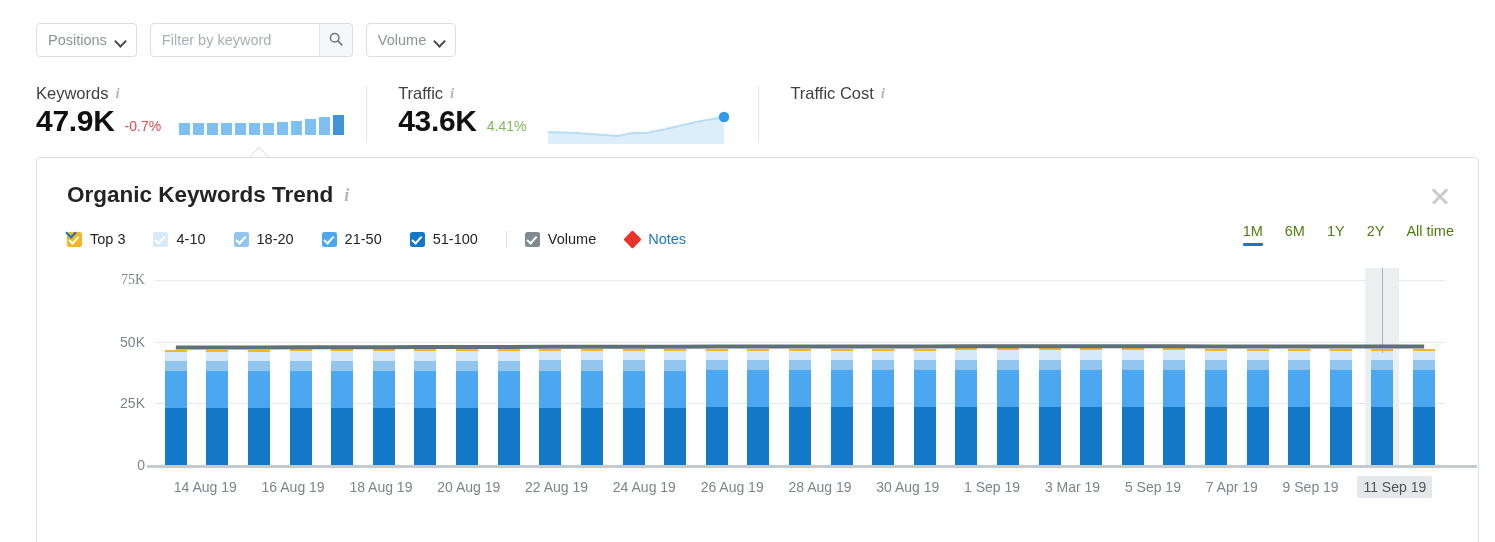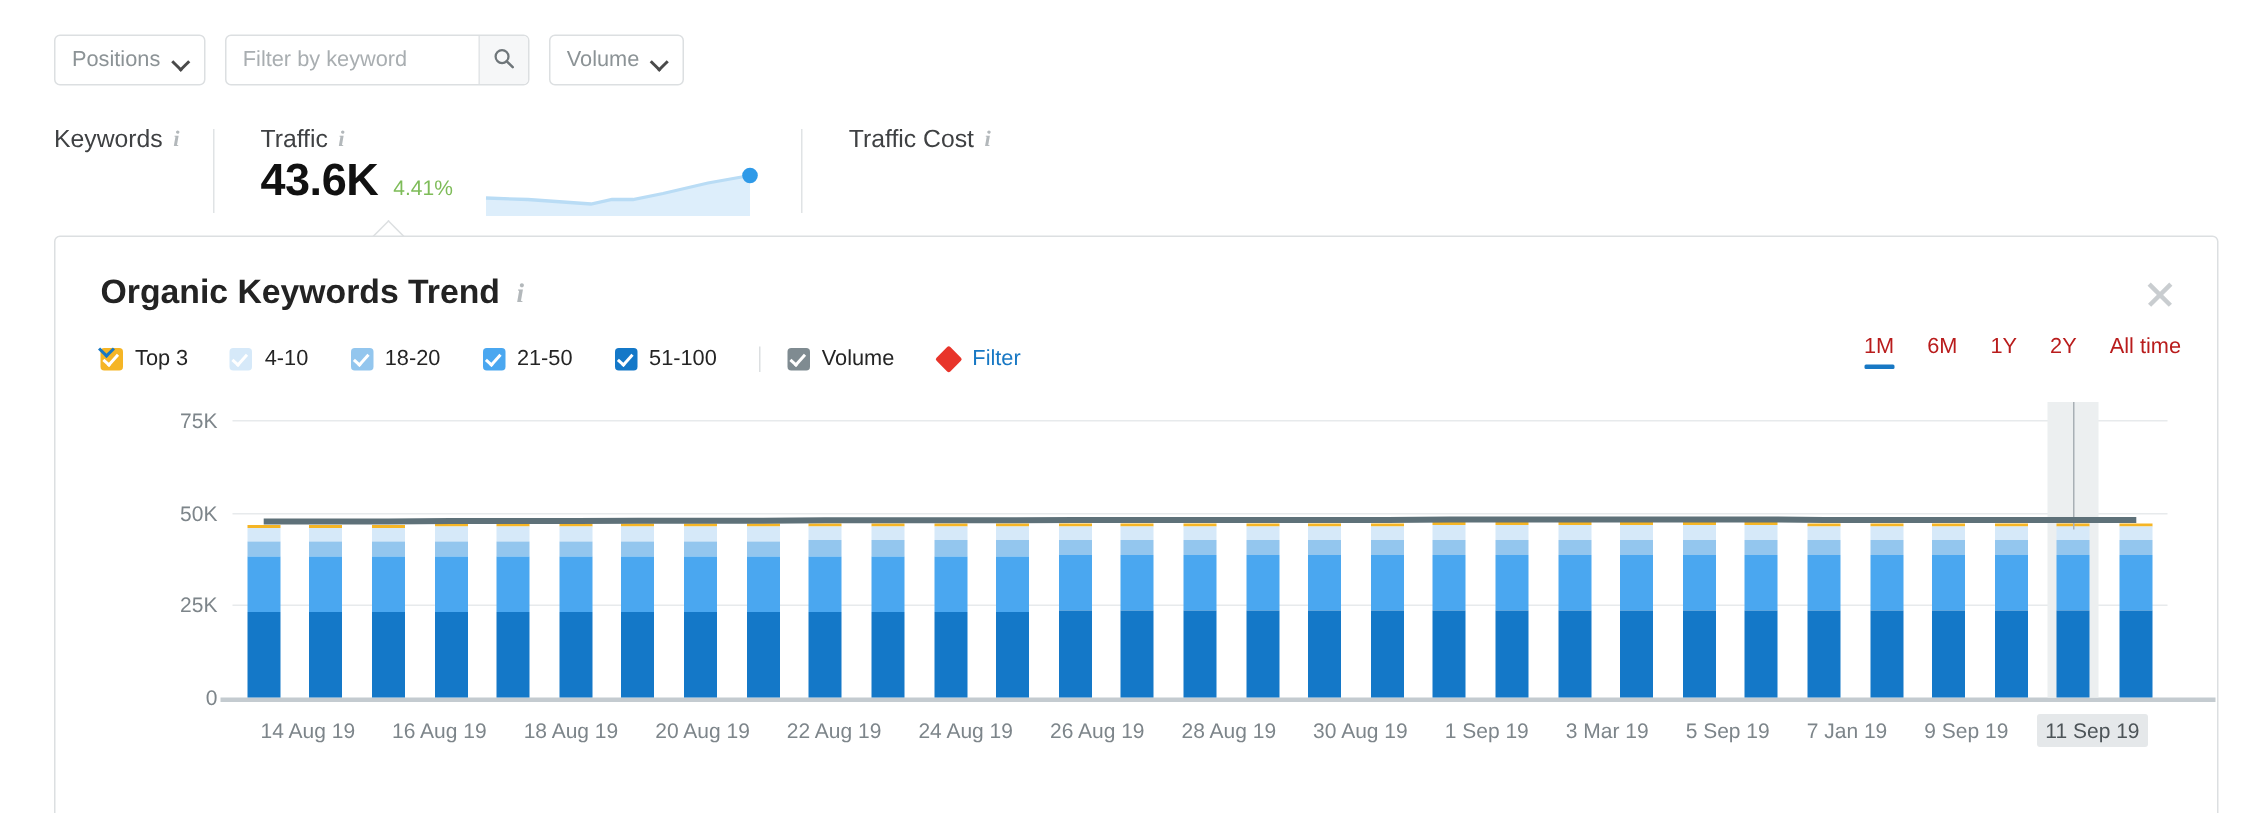--- a/index.html
+++ b/index.html
@@ -267,21 +267,21 @@
   
   .ranges {
     position: absolute;
     right: 24px; top: 65px;
     display: flex;
     align-items: flex-start;
     gap: 22px;
   }
   .range {
     font-size: 14.5px;
-    color: #b91c1c;
+    color: #4d7c0f;
     cursor: pointer;
     padding-bottom: 7px;
     position: relative;
     text-align: right;
   }
   .range.active::after {
     content: "";
     position: absolute;
     left: 0; right: 0; bottom: 0;
     height: 3px;
@@ -412,20 +412,38 @@
   </div>
 
 </div>
 
 <div class="metrics">
 
   <div class="metric">
     <div class="metric-label">
       <span>Keywords</span>
       <span class="info-i">i</span>
+    </div>
+    <div class="metric-row">
+      <span class="metric-value">47.9K</span>
+      <span class="metric-delta delta-neg">-0.7%</span>
+      <span class="spark-bars" id="spark-bars">
+          <i style="height: 12px;"></i>
+          <i style="height: 12px;"></i>
+          <i style="height: 12px;"></i>
+          <i style="height: 12px;"></i>
+          <i style="height: 12px;"></i>
+          <i style="height: 12px;"></i>
+          <i style="height: 12px;"></i>
+          <i style="height: 13px;"></i>
+          <i style="height: 14px;"></i>
+          <i style="height: 16px;"></i>
+          <i style="height: 18px;"></i>
+          <i class="last" style="height: 20px;"></i>
+        </span>
     </div>
   </div>
 
   <div class="metric divided">
     <div class="metric-label">
       <span>Traffic</span>
       <span class="info-i">i</span>
     </div>
     <div class="metric-row">
       <span class="metric-value">43.6K</span>
@@ -480,21 +498,21 @@
         <span class="cbx" style="background: rgb(20, 120, 200);"></span>
         <span>51-100</span>
       </div>
       <span class="leg-sep"></span>
       <div class="leg">
         <span class="cbx" style="background: rgb(127, 139, 145);"></span>
         <span>Volume</span>
       </div>
       <div class="notes">
         <span class="diamond"></span>
-        <span>Filter</span>
+        <span>Notes</span>
         <span class="caret"></span>
       </div>
     </div>
 
   <div class="ranges" id="ranges">
       <div class="range active">1M</div>
       <div class="range">6M</div>
       <div class="range">1Y</div>
       <div class="range">2Y</div>
       <div class="range">All time</div>
@@ -502,21 +520,21 @@
 
   <div class="chart">
     <div class="plot" id="plot">
         <div class="axis-base" style="top: 185px;"></div>
         <div class="ytick" style="top: 185px;">0</div>
         <div class="gridline" style="top: 123.333px;"></div>
         <div class="ytick" style="top: 123.333px;">25K</div>
         <div class="gridline" style="top: 61.6667px;"></div>
         <div class="ytick" style="top: 61.6667px;">50K</div>
         <div class="gridline" style="top: 0px;"></div>
-        <div class="ytick" style="top: 0px;">75K</div>
+        <div class="ytick" style="top: 0px; font-family: Liberation Serif, serif;">75K</div>
         <div class="bars">
           <div class="bar-slot">
             <div class="bar">
               <div class="seg seg-top3" style="height: 2px;"></div>
               <div class="seg seg-410" style="height: 9.62px;"></div>
               <div class="seg seg-1120" style="height: 10.1133px;"></div>
               <div class="seg seg-2150" style="height: 37px;"></div>
               <div class="seg seg-51100" style="height: 56.7333px;"></div>
             </div>
           </div>
@@ -841,21 +859,21 @@
         <div class="xslot"></div>
         <div class="xslot">
           <span class="xlab">3 Mar 19</span>
         </div>
         <div class="xslot"></div>
         <div class="xslot">
           <span class="xlab">5 Sep 19</span>
         </div>
         <div class="xslot"></div>
         <div class="xslot">
-          <span class="xlab">7 Jan 19</span>
+          <span class="xlab">7 Apr 19</span>
         </div>
         <div class="xslot"></div>
         <div class="xslot">
           <span class="xlab">9 Sep 19</span>
         </div>
         <div class="xslot"></div>
         <div class="xslot">
           <span class="xlab hl">11 Sep 19</span>
         </div>
         <div class="xslot"></div>

